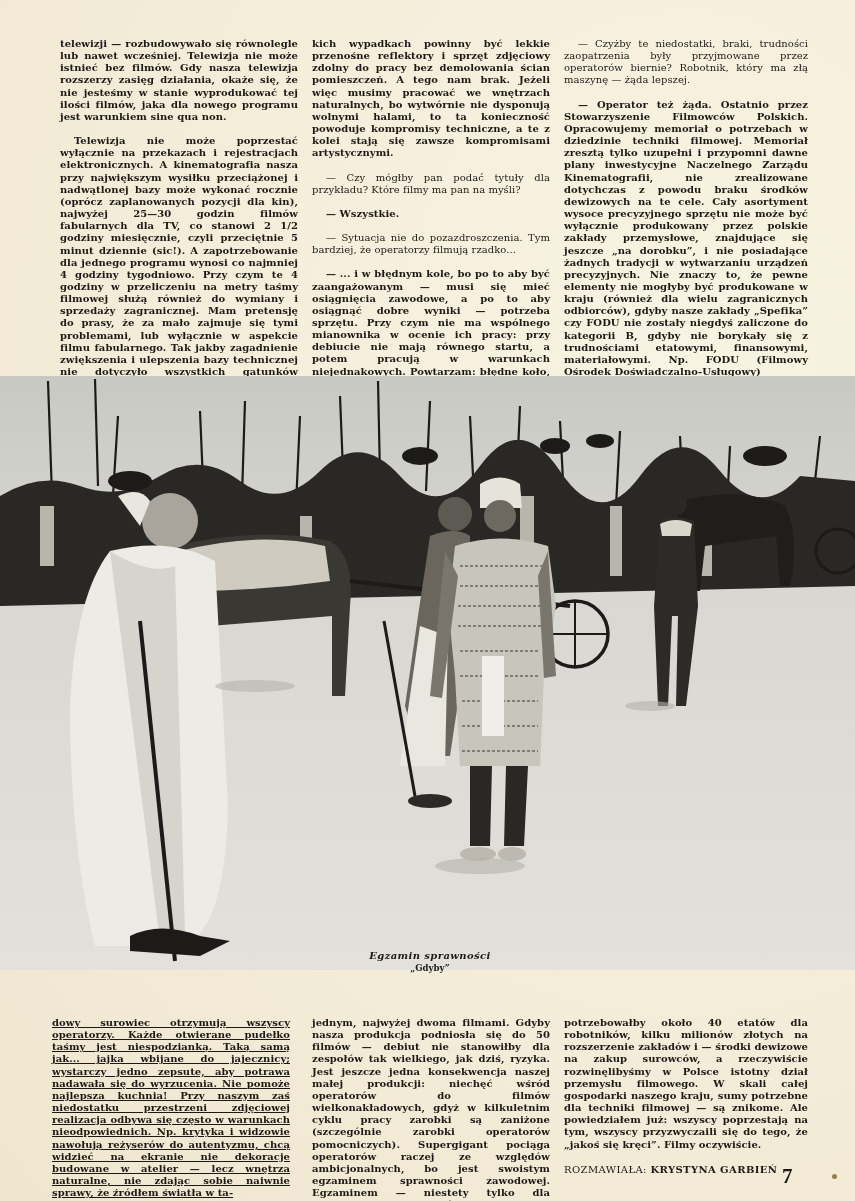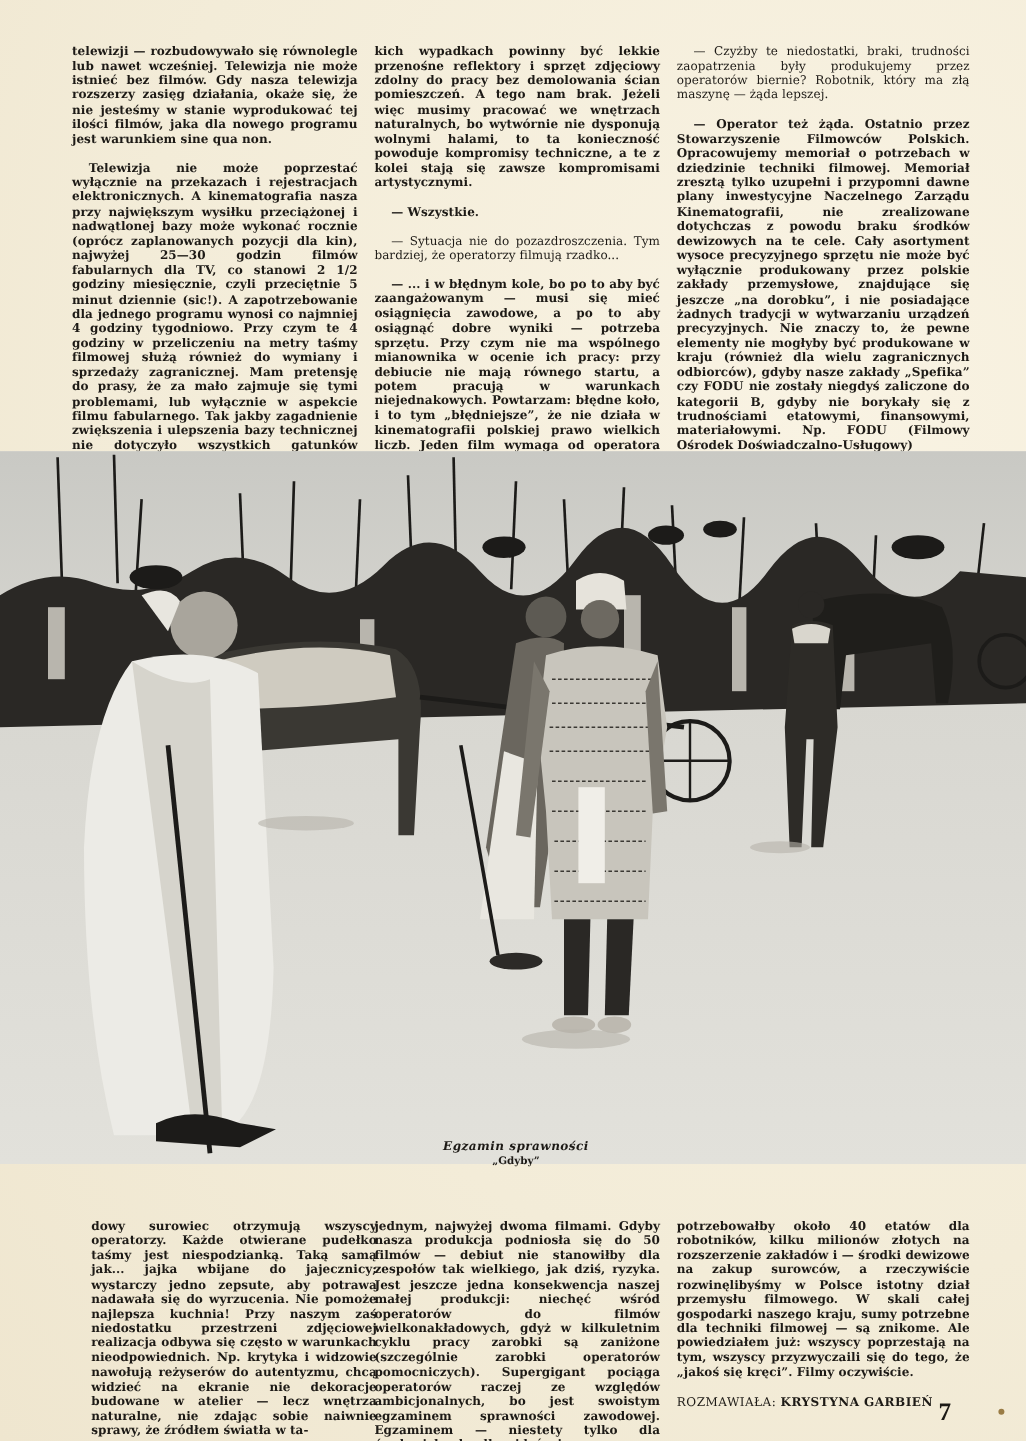--- a/index.html
+++ b/index.html
@@ -18,21 +18,21 @@
     text-align:justify; font-weight:bold; letter-spacing:0.05px;
     hyphens:manual;
   }
   .col p { margin:0; text-indent:0; }
   .col p + p { margin-top:12px; }
   .col p.ind { text-indent:14px; }
   .col p.light { font-weight:normal; }
   #c1 { left:60px; top:38px; width:238px; }
   #c2 { left:312px; top:38px; width:238px; }
   #c3 { left:564px; top:38px; width:244px; }
-  #b1 { left:76px; top:1017px; width:238px; }
+  #b1 { left:52px; top:1017px; width:238px;text-decoration:underline; }
   #b2 { left:312px; top:1017px; width:238px; }
   #b3 { left:564px; top:1017px; width:244px; }
 
   .photo {
     position:absolute; left:0; top:376px; width:855px; height:594px;
     overflow:hidden; background:#cfcfcb;
   }
   .photo svg { display:block; }
   .caption {
     position:absolute; left:300px; top:950px; width:260px;
@@ -55,26 +55,27 @@
 
 <div class="page-tint"></div>
 
 <div class="col" id="c1">
     <p>telewizji — rozbudowywało się równolegle lub nawet wcześniej. Telewizja nie może istnieć bez filmów. Gdy nasza telewizja rozszerzy zasięg działania, okaże się, że nie jesteśmy w stanie wyprodukować tej ilości filmów, jaka dla nowego programu jest warunkiem sine qua non.</p>
     <p class="ind">Telewizja nie może poprzestać wyłącznie na przekazach i rejestracjach elektronicznych. A kinematografia nasza przy największym wysiłku przeciążonej i nadwątlonej bazy może wykonać rocznie (oprócz zaplanowanych pozycji dla kin), najwyżej 25—30 godzin filmów fabularnych dla TV, co stanowi 2 1/2 godziny miesięcznie, czyli przeciętnie 5 minut dziennie (sic!). A zapotrzebowanie dla jednego programu wynosi co najmniej 4 godziny tygodniowo. Przy czym te 4 godziny w przeliczeniu na metry taśmy filmowej służą również do wymiany i sprzedaży zagranicznej. Mam pretensję do prasy, że za mało zajmuje się tymi problemami, lub wyłącznie w aspekcie filmu fabularnego. Tak jakby zagadnienie zwiększenia i ulepszenia bazy technicznej nie dotyczyło wszystkich gatunków filmowych i wszystkich filmowców.</p>
     <p class="ind">O taśmie filmowej pisze się również tylko przy okazji realizacji filmu fabularnego, a przecież ten sam niedobry lub niestandar-</p>
   </div>
 <div class="col" id="c2">
     <p>kich wypadkach powinny być lekkie przenośne reflektory i sprzęt zdjęciowy zdolny do pracy bez demolowania ścian pomieszczeń. A tego nam brak. Jeżeli więc musimy pracować we wnętrzach naturalnych, bo wytwórnie nie dysponują wolnymi halami, to ta konieczność powoduje kompromisy techniczne, a te z kolei stają się zawsze kompromisami artystycznymi.</p>
+    <p class="ind light">— Czy mógłby pan podać tytuły dla przykładu? Które filmy ma pan na myśli?</p>
     <p class="ind">— Wszystkie.</p>
     <p class="ind light">— Sytuacja nie do pozazdroszczenia. Tym bardziej, że operatorzy filmują rzadko...</p>
     <p class="ind">— ... i w błędnym kole, bo po to aby być zaangażowanym — musi się mieć osiągnięcia zawodowe, a po to aby osiągnąć dobre wyniki — potrzeba sprzętu. Przy czym nie ma wspólnego mianownika w ocenie ich pracy: przy debiucie nie mają równego startu, a potem pracują w warunkach niejednakowych. Powtarzam: błędne koło, i to tym „błędniejsze”, że nie działa w kinematografii polskiej prawo wielkich liczb. Jeden film wymaga od operatora 120—150 dni pracy, a że produkujemy rocznie 25 filmów — pełnometrażowych, operatorzy mogą zająć się w ciągu roku —</p>
   </div>
 <div class="col" id="c3">
-    <p class="ind light">— Czyżby te niedostatki, braki, trudności zaopatrzenia były produkujemy przez operatorów biernie? Robotnik, który ma złą maszynę — żąda lepszej.</p>
+    <p class="ind light">— Czyżby te niedostatki, braki, trudności zaopatrzenia były przyjmowane przez operatorów biernie? Robotnik, który ma złą maszynę — żąda lepszej.</p>
     <p class="ind">— Operator też żąda. Ostatnio przez Stowarzyszenie Filmowców Polskich. Opracowujemy memoriał o potrzebach w dziedzinie techniki filmowej. Memoriał zresztą tylko uzupełni i przypomni dawne plany inwestycyjne Naczelnego Zarządu Kinematografii, nie zrealizowane dotychczas z powodu braku środków dewizowych na te cele. Cały asortyment wysoce precyzyjnego sprzętu nie może być wyłącznie produkowany przez polskie zakłady przemysłowe, znajdujące się jeszcze „na dorobku”, i nie posiadające żadnych tradycji w wytwarzaniu urządzeń precyzyjnych. Nie znaczy to, że pewne elementy nie mogłyby być produkowane w kraju (również dla wielu zagranicznych odbiorców), gdyby nasze zakłady „Spefika” czy FODU nie zostały niegdyś zaliczone do kategorii B, gdyby nie borykały się z trudnościami etatowymi, finansowymi, materiałowymi. Np. FODU (Filmowy Ośrodek Doświadczalno-Usługowy)</p>
   </div>
 
 <div class="photo">
   <svg width="855" height="594" viewBox="0 0 855 594">
     <defs>
       <linearGradient id="sky" x1="0" y1="0" x2="0" y2="1">
         <stop offset="0" stop-color="#c9c9c4"></stop>
         <stop offset="0.35" stop-color="#d8d7d1"></stop>
         <stop offset="1" stop-color="#e2e1db"></stop>

